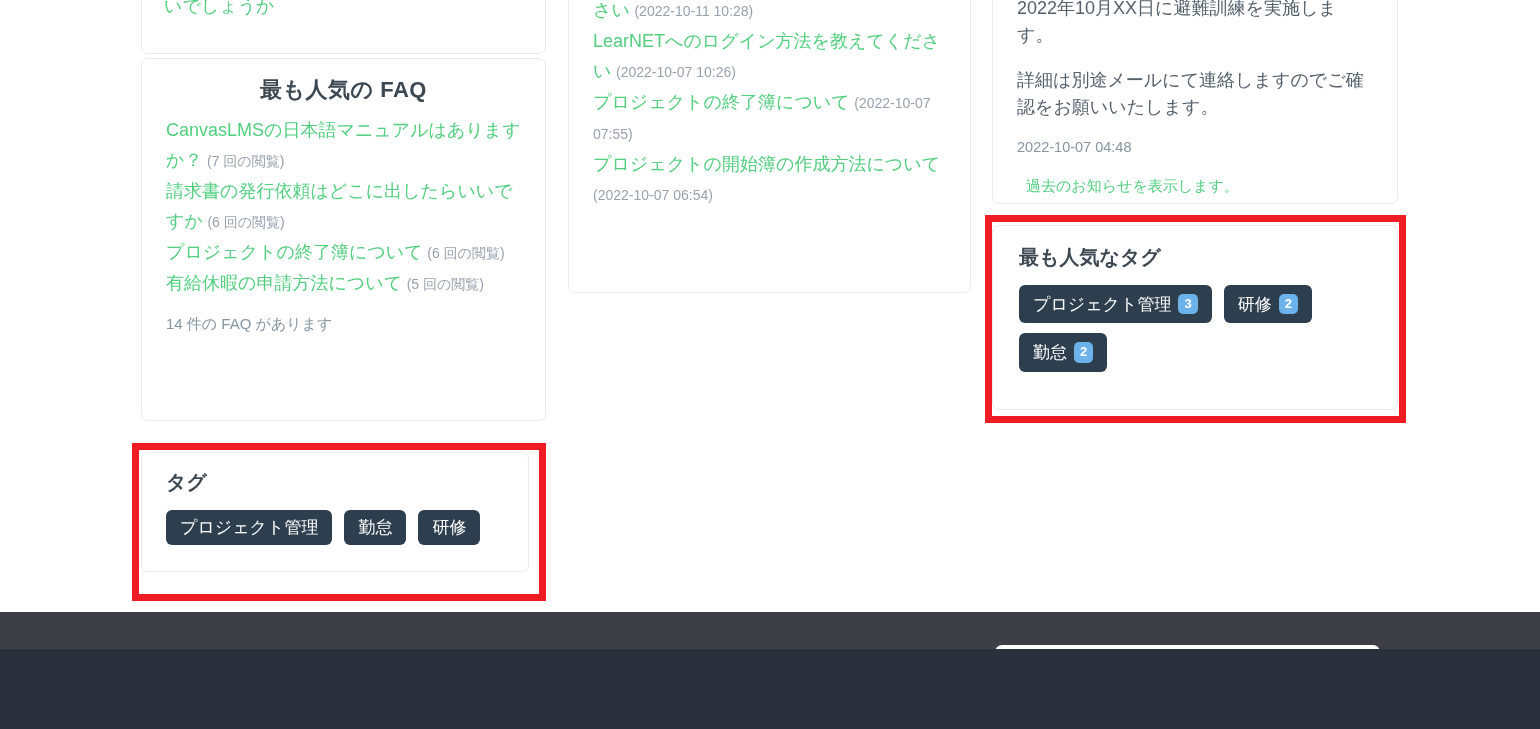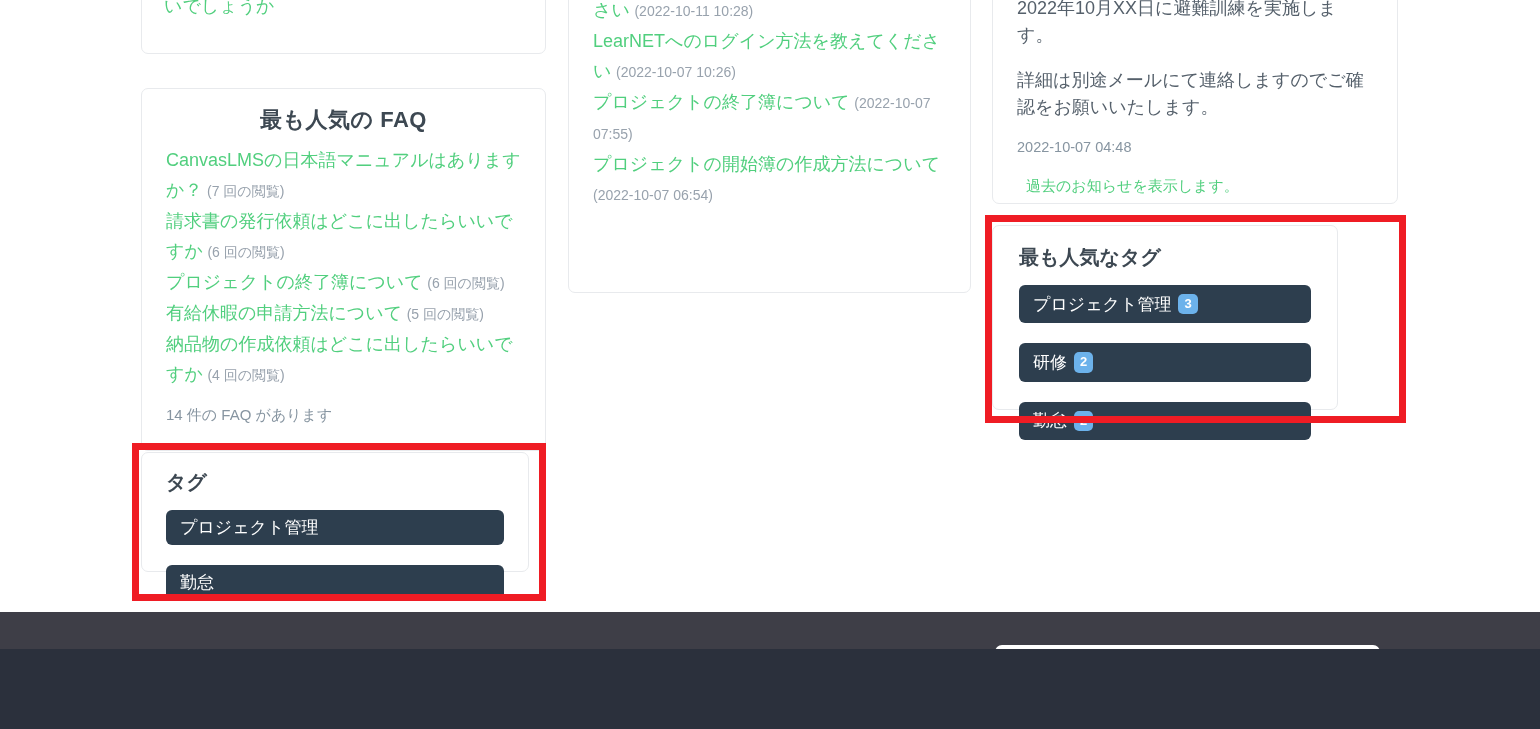--- a/index.html
+++ b/index.html
@@ -68,21 +68,21 @@
     margin:0 0 22px 0;
   }
   .ann-link {
     font-size:15px;
     color:#51cf7e;
     text-decoration:none;
     margin-left:9px;
   }
 
   
-  .tag-wrap { display:flex; flex-wrap:wrap; gap:20px 12px;flex-direction:column; }
+  .tag-wrap { display:flex; flex-wrap:wrap; gap:10px 12px; }
   .tag-pill {
     display:inline-flex;
     align-items:center;
     gap:7px;
     background:#2d3e4e;
     color:#ffffff;
     border-radius:6px;
     padding:9px 14px;
     font-size:17px;
     line-height:1;
@@ -135,44 +135,40 @@
 <div id="page">
 
   <div class="card" style="left:141px; top:-62px; width:405px; height:116px;">
     <div class="card-body" style="padding-top:52px;">
       <div class="link-row">
         <a href="#">いでしょうか</a>
       </div>
     </div>
   </div>
 
-  <div class="card" style="left:141px; top:88px; width:405px; height:363px;">
+  <div class="card" style="left:141px; top:58px; width:405px; height:363px;">
     <div class="card-body" style="padding:16px 24px;">
       <div class="card-title-center">最も人気の FAQ</div>
 
       <div class="link-list">
         <p class="link-row">
           <a href="#">CanvasLMSの日本語マニュアルはありますか？</a>
           <span class="link-meta">(7 回の閲覧)</span>
         </p>
         <p class="link-row">
           <a href="#">請求書の発行依頼はどこに出したらいいですか</a>
           <span class="link-meta">(6 回の閲覧)</span>
         </p>
         <p class="link-row">
           <a href="#">プロジェクトの終了簿について</a>
           <span class="link-meta">(6 回の閲覧)</span>
         </p>
         <p class="link-row">
           <a href="#">有給休暇の申請方法について</a>
           <span class="link-meta">(5 回の閲覧)</span>
-        </p>
-        <p class="link-row">
-          <a href="#">納品物の作成依頼はどこに出したらいいですか</a>
-          <span class="link-meta">(4 回の閲覧)</span>
         </p>
       </div>
 
       <div class="count-note">14 件の FAQ があります</div>
     </div>
   </div>
 
   <div class="card" style="left:141px; top:452px; width:388px; height:120px;">
     <div class="card-body" style="padding:16px 24px;">
       <div class="card-title-left">タグ</div>
@@ -217,21 +213,21 @@
     <div class="card-body" style="padding:16px 24px;">
       <div style="margin-top:96px;">
         <p class="ann-para">2022年10月XX日に避難訓練を実施します。</p>
         <p class="ann-para">詳細は別途メールにて連絡しますのでご確認をお願いいたします。</p>
         <p class="ann-date">2022-10-07 04:48</p>
         <a href="#" class="ann-link">過去のお知らせを表示します。</a>
       </div>
     </div>
   </div>
 
-  <div class="card" style="left:992px; top:225px; width:346px; height:185px;">
+  <div class="card" style="left:992px; top:225px; width:406px; height:185px;">
     <div class="card-body" style="padding:18px 26px;">
       <div class="card-title-left">最も人気なタグ</div>
       <div class="tag-wrap">
         <button class="tag-pill">
           <span>プロジェクト管理</span>
           <span class="tag-badge">3</span>
         </button>
         <button class="tag-pill">
           <span>研修</span>
           <span class="tag-badge">2</span>

